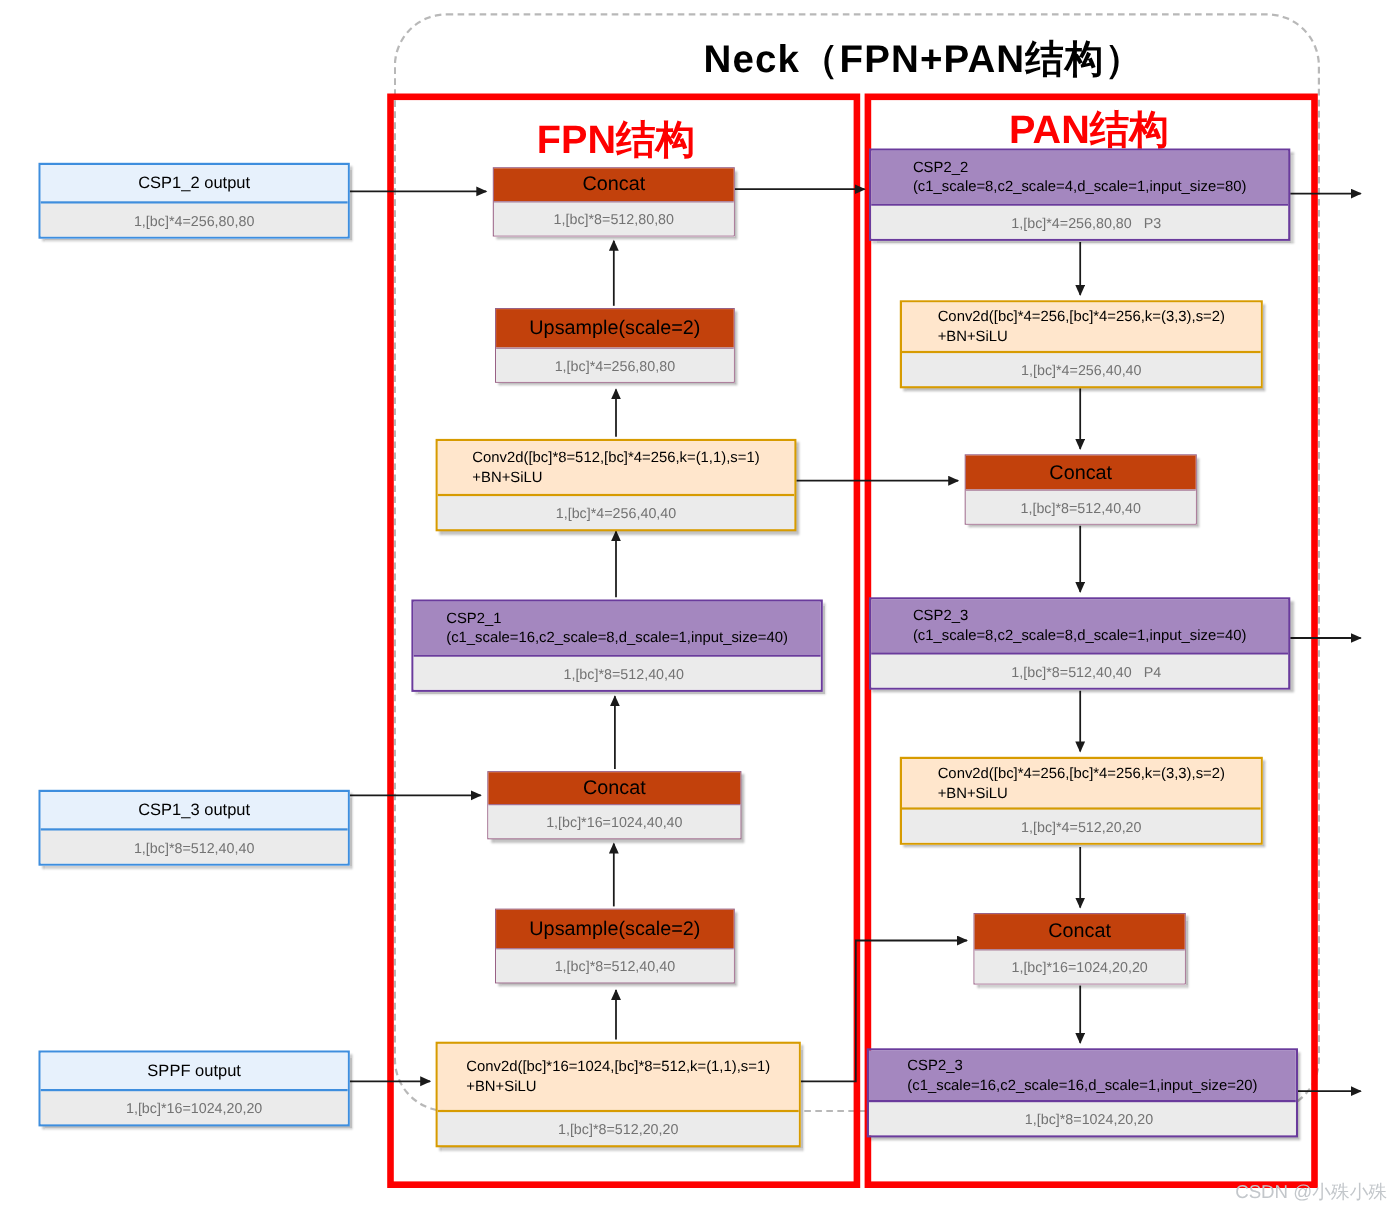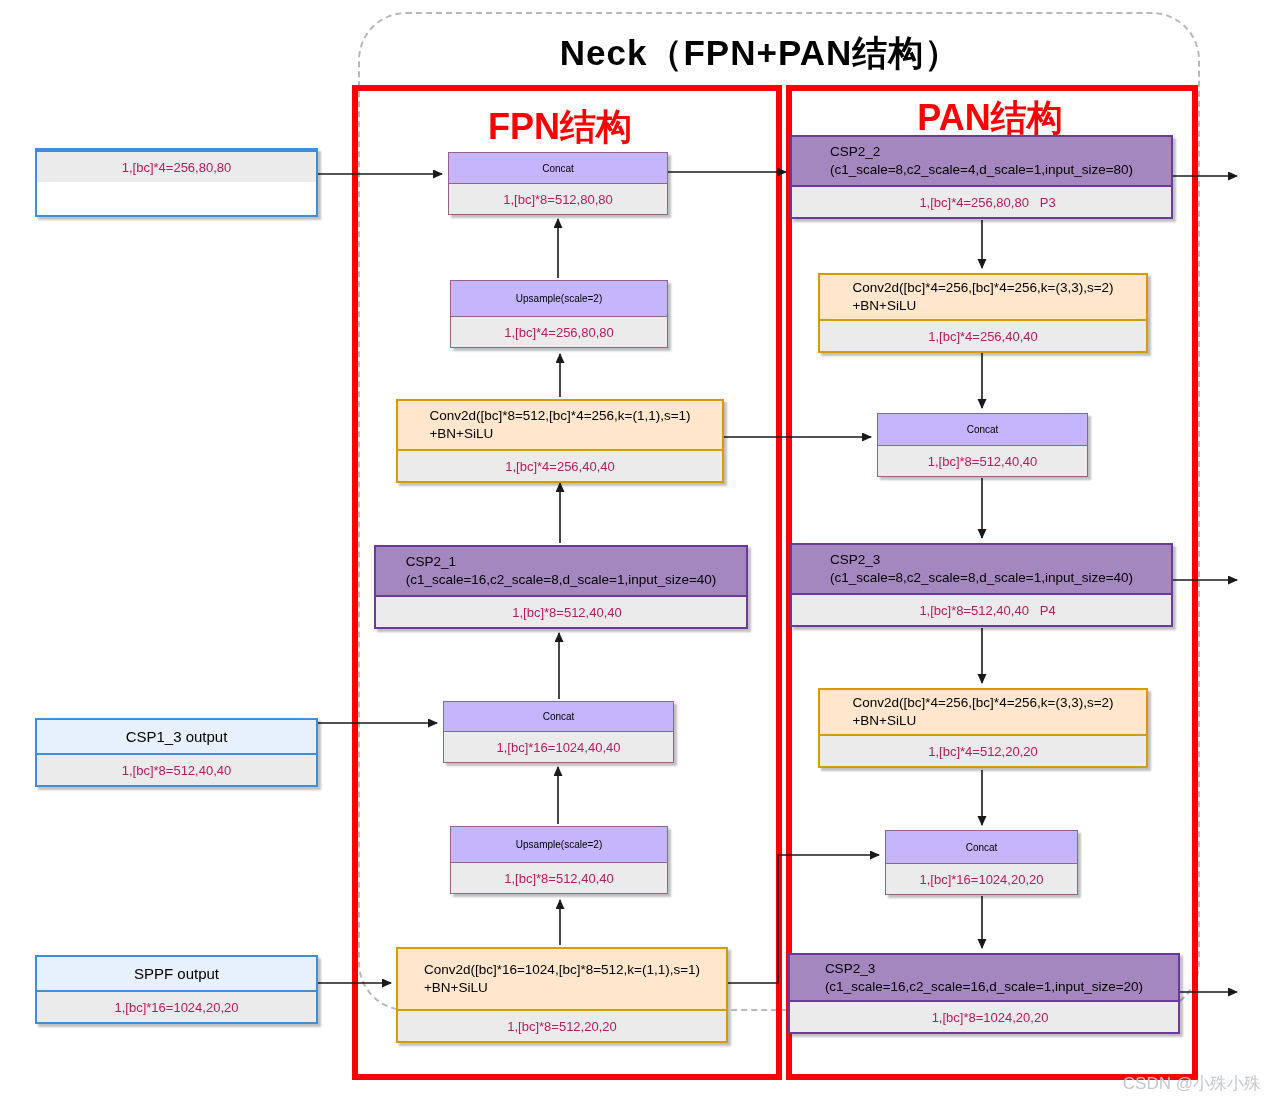--- a/index.html
+++ b/index.html
@@ -5,21 +5,21 @@
   html,body{margin:0;padding:0;background:#ffffff;}
   body{font-family:"Liberation Sans","DejaVu Sans",sans-serif;}
   #canvas{position:relative;width:1269px;height:1105px;background:#ffffff;overflow:hidden;}
 
   
   .neck-container{
     position:absolute;left:358px;top:12px;width:838px;height:995px;
     border:2px dashed #b8b8b8;border-radius:48px;background:transparent;
   }
   .neck-title{
-    position:absolute;left:480px;top:30px;width:560px;text-align:center;
+    position:absolute;left:480px;top:30px;width:560px;text-align:right;
     font-size:35px;font-weight:bold;color:#000;letter-spacing:1px;
   }
 
   
   .section-frame{position:absolute;border:6px solid #fe0000;background:transparent;}
   #fpn-frame{left:352px;top:85px;width:418px;height:983px;}
   #pan-frame{left:786px;top:85px;width:400px;height:983px;}
   .section-label{position:absolute;font-size:36px;font-weight:bold;color:#fe0000;text-align:center;}
   #fpn-label{left:440px;top:103px;width:240px;}
   #pan-label{left:870px;top:94px;width:240px;}
@@ -29,27 +29,27 @@
     position:absolute;display:flex;flex-direction:column;
     box-shadow:3px 3px 2px rgba(0,0,0,0.25);
     box-sizing:border-box;
   }
   .node-title{
     flex:1;display:flex;align-items:center;justify-content:center;text-align:left;
     white-space:pre-line;font-weight:normal;color:#000;padding:2px 4px;line-height:1.3;
   }
   .node-value{
     height:30px;display:flex;align-items:center;justify-content:center;text-align:left;
-    background:#ebebeb;font-size:13px;color:#be185d;white-space:pre;
+    background:#ebebeb;font-size:13px;color:#737373;white-space:pre;
   }
   .blue{border:2px solid #3e8ede;}
   .blue .node-title{background:#e7f1fc;font-size:15px;}
   .blue .node-value{border-top:2px solid #3e8ede;}
   .pink{border:1.5px solid #996185;}
-  .pink .node-title{background:#c4b5fd;font-size:10px;}
+  .pink .node-title{background:#c2410c;font-size:18px;}
   .pink .node-value{border-top:1.5px solid #996185;}
   .orange{border:2px solid #d79b00;}
   .orange .node-title{background:#ffe6cc;font-size:13.5px;}
   .orange .node-value{border-top:2px solid #d79b00;}
   .purple{border:2px solid #6a3b9c;}
   .purple .node-title{background:#a487bf;font-size:13.5px;}
   .purple .node-value{border-top:2px solid #6a3b9c;padding-left:12px;}
 
   .arrows{position:absolute;left:0;top:0;width:1269px;height:1105px;pointer-events:none;}
 
@@ -95,20 +95,21 @@
       <path marker-end="url(#ah)" d="M982,628 L982,683"></path>
       <path marker-end="url(#ah)" d="M982,770 L982,825"></path>
       <path marker-end="url(#ah)" d="M982,896 L982,948"></path>
       <path marker-end="url(#ah)" d="M1173,176 L1237,176"></path>
       <path marker-end="url(#ah)" d="M1173,580 L1237,580"></path>
       <path marker-end="url(#ah)" d="M1180,992 L1237,992"></path>
     </g>
   </svg>
 
   <div class="node blue" style="left:35px;top:148px;width:283px;height:69px;">
+    <div class="node-title">CSP1_2 output</div>
     <div class="node-value">1,[bc]*4=256,80,80</div>
   </div>
   <div class="node blue" style="left:35px;top:698px;width:283px;height:69px;margin-top:20px;">
     <div class="node-title">CSP1_3 output</div>
     <div class="node-value">1,[bc]*8=512,40,40</div>
   </div>
   <div class="node blue" style="left:35px;top:955px;width:283px;height:69px;">
     <div class="node-title">SPPF output</div>
     <div class="node-value">1,[bc]*16=1024,20,20</div>
   </div>

